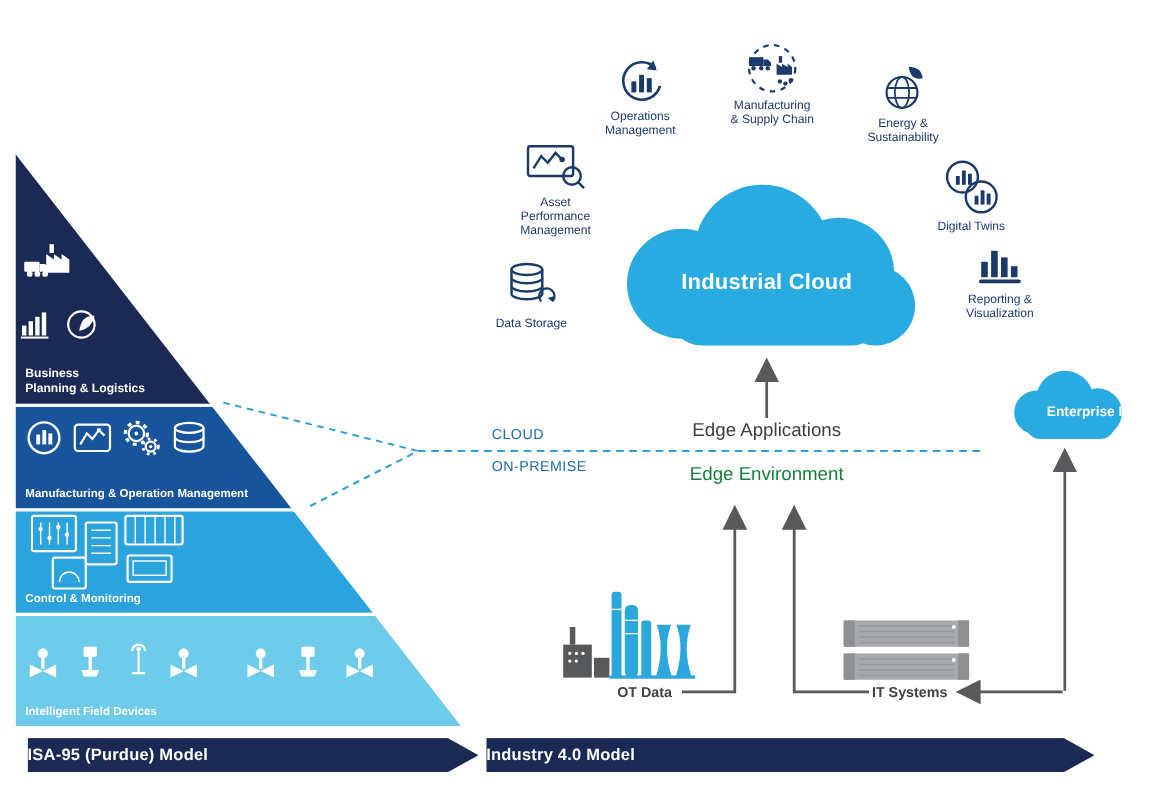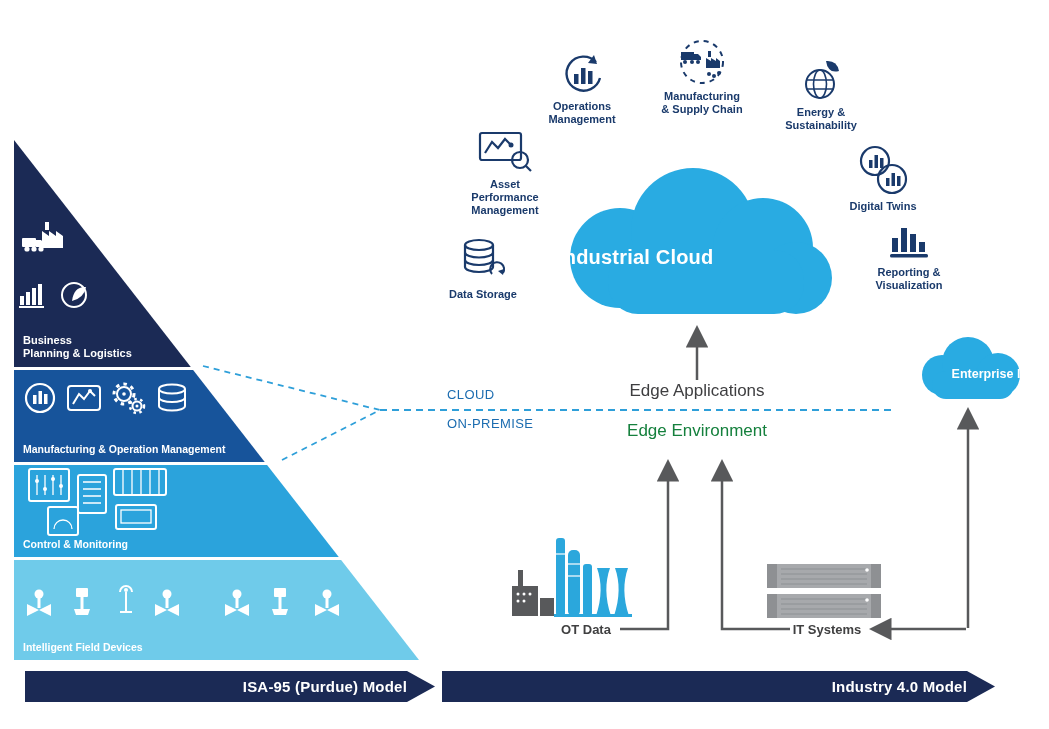--- a/index.html
+++ b/index.html
@@ -23,32 +23,32 @@
   .layer-4{height:100px;background:var(--blue-light)}
   .layer-label{position:absolute;left:9px;bottom:6px;color:#fff;font-weight:bold;
     font-size:10.5px;line-height:1.25;white-space:pre-line}
   .layer-1 .layer-label{font-size:11px}
   .licon{position:absolute}
   .licons svg,.licon svg{stroke:#fff;fill:none}
   .wf{fill:#fff;stroke:none}
 
   
   .cloud-main{position:absolute;left:558px;top:158px;width:278px;height:165px;z-index:3}
-  .cloud-main .cloud-text{position:absolute;left:0;right:0;top:88px;
+  .cloud-main .cloud-text{position:absolute;left:0;right:0;top:88px;text-align:center;
     color:#fff;font-weight:bold;font-size:20px;letter-spacing:.2px}
   .cloud-small{position:absolute;left:912px;top:333px;width:116px;height:70px;z-index:3}
   .cloud-small .cloud-text{position:absolute;left:0;right:0;top:34px;text-align:right;
     color:#fff;font-weight:bold;font-size:12.5px}
 
   
   .app{position:absolute;display:flex;flex-direction:column;align-items:center;gap:4px;
     z-index:3;text-align:center}
   .app svg{stroke:var(--icon-navy);fill:none}
   .app .f{fill:var(--icon-navy);stroke:none}
-  .app-label{color:var(--icon-navy);font-weight:bold;font-size:11px;line-height:1.2;
+  .app-label{color:var(--icon-navy);font-weight:normal;font-size:11px;line-height:1.2;
     white-space:pre-line}
   .app-om{left:536px;top:52px;width:92px}
   .app-msc{left:648px;top:38px;width:108px}
   .app-es{left:775px;top:58px;width:92px}
   .app-apm{left:458px;top:130px;width:94px}
   .app-dt{left:838px;top:144px;width:90px}
   .app-ds{left:436px;top:236px;width:94px}
   .app-rv{left:862px;top:220px;width:94px}
 
   
@@ -64,21 +64,21 @@
   
   .ot-factory{position:absolute;left:510px;top:524px;z-index:2}
   .it-servers{position:absolute;left:765px;top:562px;z-index:2}
   .src-label{position:absolute;text-align:center;color:var(--text-dark);
     font-weight:bold;font-size:13px;z-index:3}
   .ot-label{left:545px;top:622px;width:82px}
   .it-label{left:782px;top:622px;width:90px}
 
   
   .banner{position:absolute;top:671px;height:31px;background:var(--navy);color:#fff;
-    display:flex;align-items:center;justify-content:flex-end;font-weight:bold;
+    display:flex;align-items:center;justify-content:flex-start;font-weight:bold;
     font-size:15px;letter-spacing:.2px;z-index:3;
     clip-path:polygon(0 0,calc(100% - 28px) 0,100% 50%,calc(100% - 28px) 100%,0 100%);
     padding-right:28px}
   .banner-left{left:25px;width:410px}
   .banner-right{left:442px;width:553px}
 </style>
 </head>
 <body>
 
 <div class="canvas">

